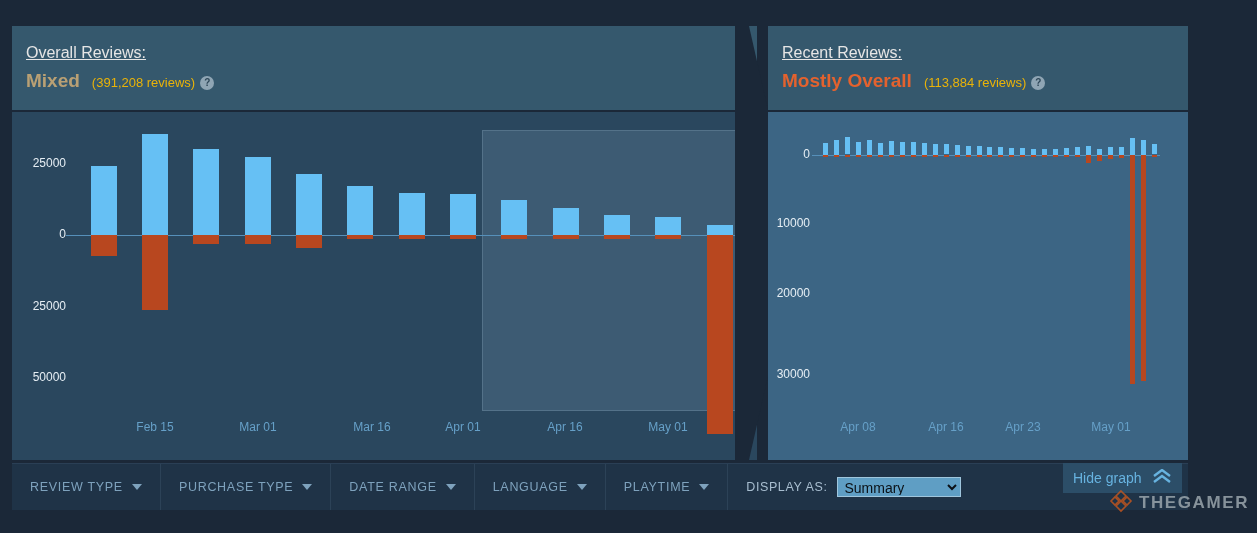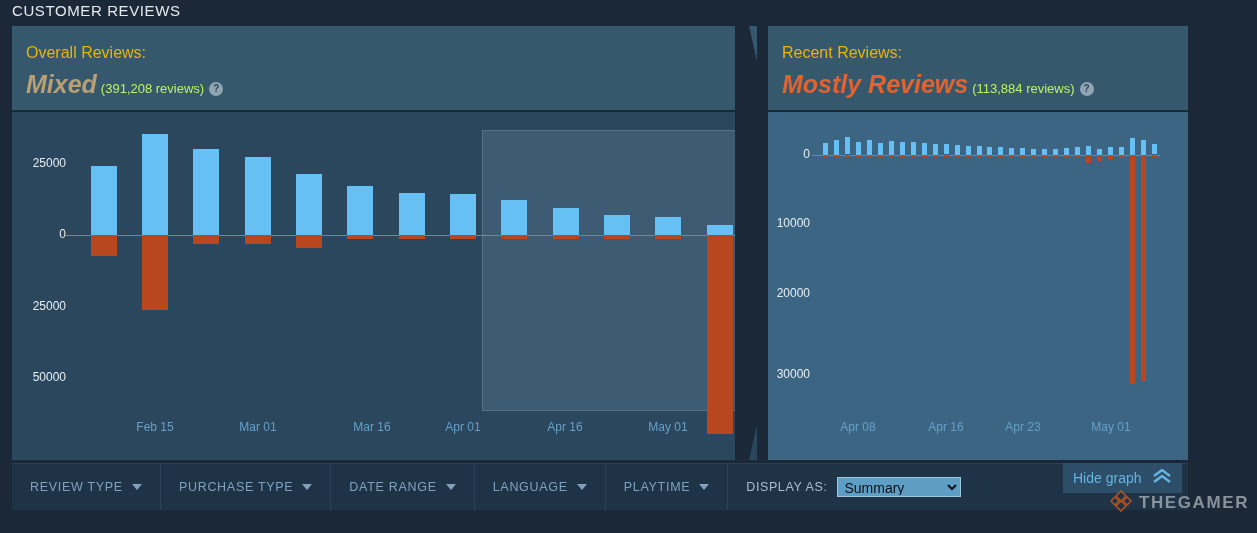--- a/index.html
+++ b/index.html
@@ -49,39 +49,39 @@
     left: 768px;
     top: 26px;
     width: 420px;
     height: 84px;
   }
   .panel-label {
     position: absolute;
     left: 14px;
     top: 18px;
     font-size: 16px;
-    color: #eab308;
+    color: #e5e5e5;
+    text-decoration: underline;
   }
   .panel-verdict-row {
     position: absolute;
     left: 14px;
     top: 44px;
     white-space: nowrap;
   }
   .verdict {
-    font-size: 25px;
+    font-size: 19px;
     font-weight: bold;
-    font-style: italic;
   }
   .verdict.mixed { color: #b9a074; }
   .verdict.neg { color: #e4622e; }
   .verdict-count {
     font-size: 13px;
-    color: #bef264;
-    margin-left: 4px;
+    color: #eab308;
+    margin-left: 12px;
   }
   .help-badge {
     display: inline-block;
     width: 14px;
     height: 14px;
     border-radius: 50%;
     background: #8fa5b4;
     color: #2e4758;
     font-size: 10px;
     font-weight: bold;
@@ -245,33 +245,32 @@
     color: #9aa5ac;
     font-weight: bold;
     margin-left: 5px;
   }
 </style>
 </head>
 <body>
 
 <div id="root">
 
-  <div class="section-title">CUSTOMER REVIEWS</div>
 
   <div class="panel panel-left">
     <div class="panel-label">Overall Reviews:</div>
     <div class="panel-verdict-row">
       <span class="verdict mixed">Mixed</span><span class="verdict-count">(391,208 reviews)</span><span class="help-badge">?</span>
     </div>
   </div>
 
   <div class="panel panel-right">
     <div class="panel-label">Recent Reviews:</div>
     <div class="panel-verdict-row">
-      <span class="verdict neg">Mostly Reviews</span><span class="verdict-count">(113,884 reviews)</span><span class="help-badge">?</span>
+      <span class="verdict neg">Mostly Overall</span><span class="verdict-count">(113,884 reviews)</span><span class="help-badge">?</span>
     </div>
   </div>
 
   <div class="graph graph-left">
     <div class="selection" id="left-selection" style="left: 470px; width: 267px; top: 18px; height: 281px;"></div>
     <div class="zero-line" id="left-zero" style="left: 54px; width: 679px; top: 123px;"></div>
     <div id="left-bars">
         <div class="bar bar-pos" style="left: 79px; width: 26px; top: 54px; height: 70px;"></div>
         <div class="bar bar-neg" style="left: 79px; width: 26px; top: 123px; height: 21px;"></div>
         <div class="bar bar-pos" style="left: 130px; width: 26px; top: 22px; height: 101px;"></div>

